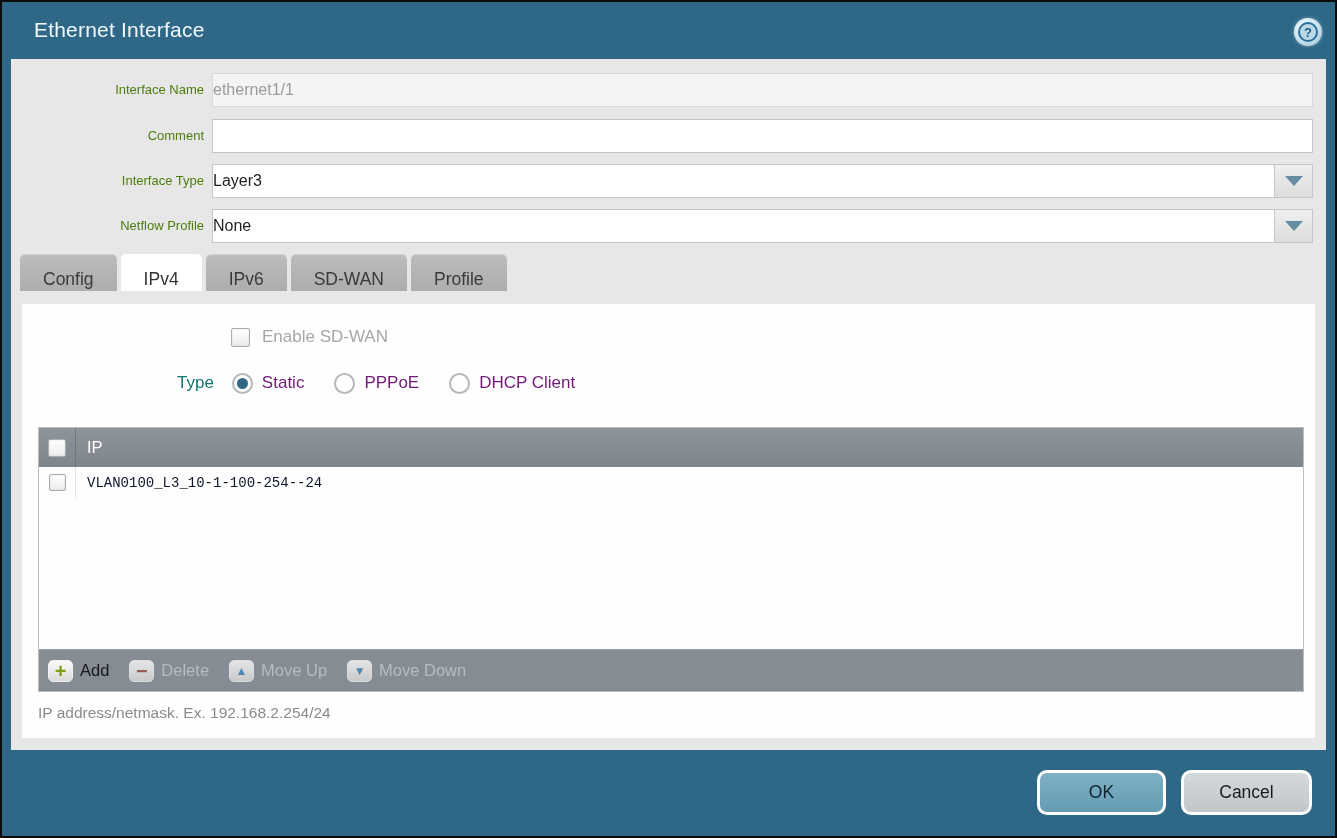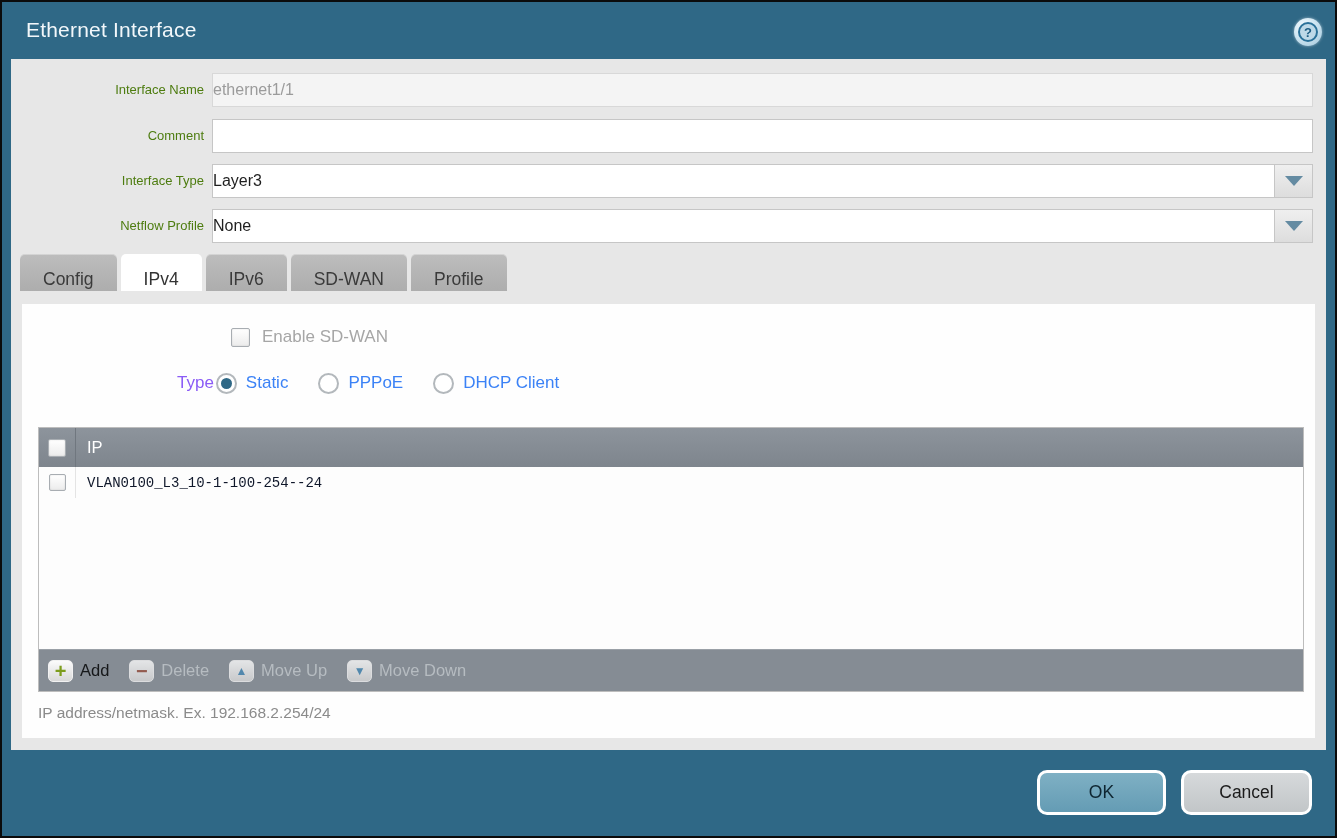--- a/index.html
+++ b/index.html
@@ -7,21 +7,21 @@
   body { background:#0b0b0b; position:relative; overflow:hidden; }
 
   .dialog {
     position:absolute; inset:0;
     border:2px solid #0b0b0b;
     background:#2f6886;
   }
 
   
   .titlebar {
-    position:absolute; left:8px; right:0; top:0; height:56;
+    position:absolute; left:16px; right:0; top:0; height:56;
     height:56px;
   }
   .titlebar .title {
     position:absolute; left:16px; top:0; line-height:56px;
     color:#f2f7fa; font-size:21px; letter-spacing:0.2px;
   }
   .help-icon {
     position:absolute; right:13px; top:16px; width:28px; height:28px;
     border-radius:50%;
     background:radial-gradient(circle at 35% 30%, #f2fafe 0%, #cfe6f2 45%, #9cc3d8 100%);
@@ -94,29 +94,29 @@
 
   .sdwan-row { position:absolute; left:209px; top:22px; height:22px; display:flex; align-items:center; }
   .checkbox {
     width:19px; height:19px; border:1px solid #a8adb2; border-radius:2px;
     background:linear-gradient(#ffffff,#ececec);
     box-shadow:inset 0 0 2px rgba(0,0,0,0.12);
   }
   .sdwan-row .cb-label { margin-left:12px; color:#a6a6a6; font-size:17px; }
 
   .type-row { position:absolute; left:155px; top:66px; height:26px; display:flex; align-items:center; }
-  .type-row .type-lbl { color:#8b5cf6; font-size:17px; margin-right:2px; }
+  .type-row .type-lbl { color:#0f766e; font-size:17px; margin-right:18px; }
   .radio {
     width:21px; height:21px; border-radius:50%;
     border:2px solid #b3b8bc; background:#fff;
     display:flex; align-items:center; justify-content:center;
     cursor:pointer; margin-right:9px;
   }
   .radio.selected .dot { width:11px; height:11px; border-radius:50%; background:#2f6886; }
-  .radio-label { color:#3b82f6; font-size:17px; margin-right:30px; cursor:default; }
+  .radio-label { color:#701a75; font-size:17px; margin-right:30px; cursor:default; }
 
   
   .ip-table {
     position:absolute; left:16px; width:1266px; top:123px; height:265px;
     border:1px solid #bdbdbd; background:#fff;
     display:flex; flex-direction:column;
   }
   .ip-header {
     height:39px; flex:0 0 39px;
     background:linear-gradient(#8d949c,#7e858d);

